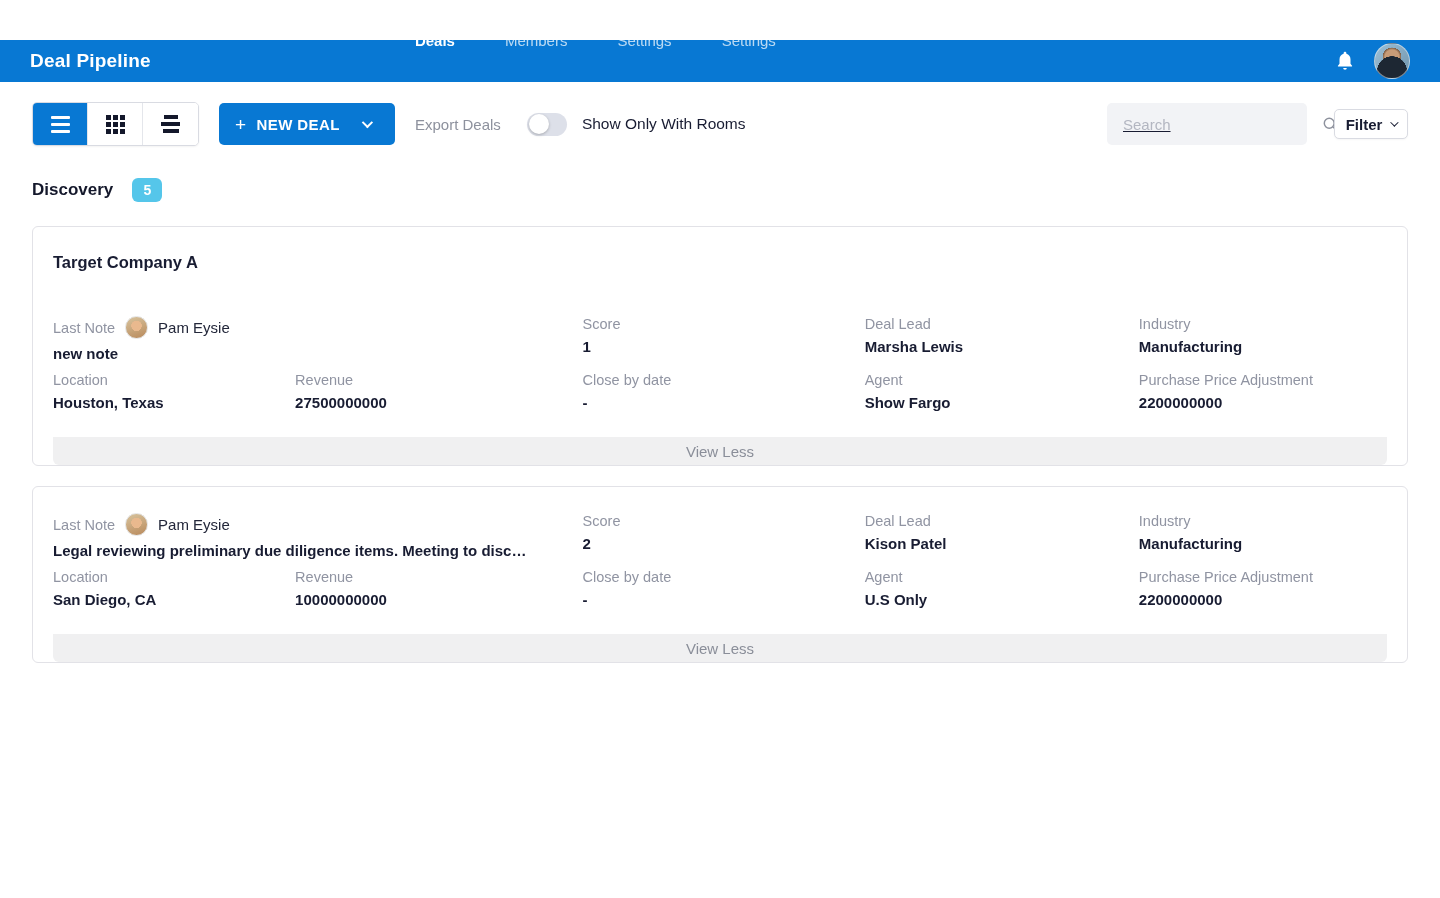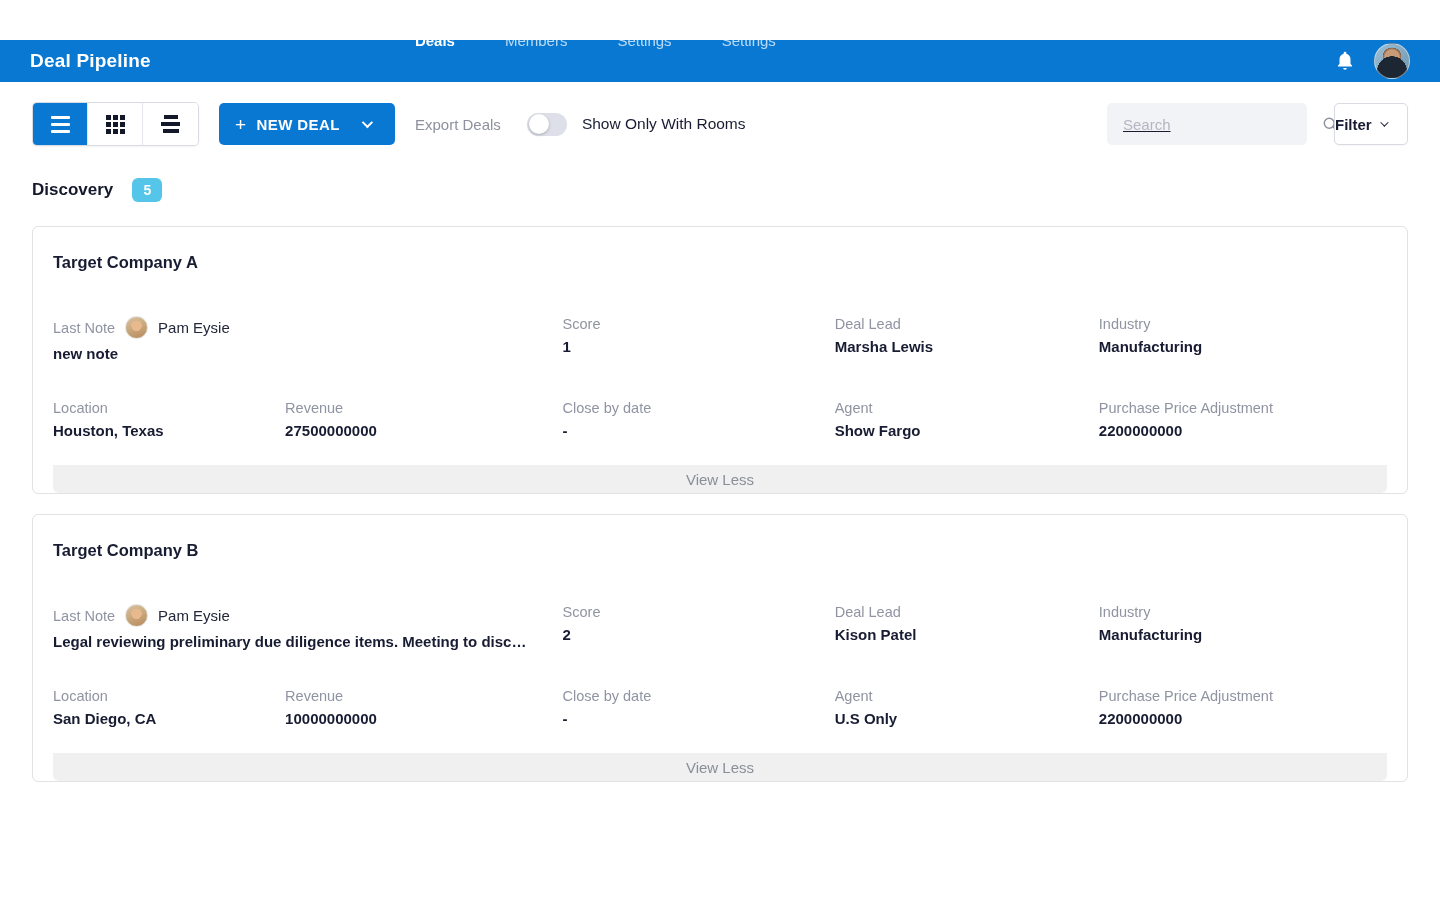--- a/index.html
+++ b/index.html
@@ -87,23 +87,23 @@
     width: 200px; height: 42px; background: #f2f3f6; border-radius: 5px;
     display: flex; align-items: center; padding: 0 12px 0 16px; text-decoration: underline;
   }
   .search-input {
     border: none; background: transparent; outline: none; flex: 1; font-size: 15px;
     color: #3a3f52; font-family: inherit;
   }
   .search-input::placeholder { color: #b3b6c1; }
   .search-icon { width: 17px; height: 17px; flex: none; }
   .filter-btn {
-    margin-left: 27px; height: 42px; min-width: 74px; background: #ffffff;
+    margin-left: 27px; height: 30px; min-width: 74px; background: #ffffff;
     border: 1px solid #d9dbe2; border-radius: 5px; font-size: 15px; font-weight: 700;
-    color: #181c32; display: flex; align-items: center; gap: 8px;
+    color: #181c32; display: flex; align-items: center; justify-content: center; gap: 8px;
     cursor: pointer; font-family: inherit; box-shadow: 0 1px 2px rgba(0,0,0,.04);
   }
   .filter-btn .caret { width: 6px; height: 6px; border-width: 1.5px; }
 
   
   .stage-row { display: flex; align-items: center; padding: 32px 32px 0; gap: 19px; }
   .stage-title { font-size: 17px; font-weight: 700; color: #14182b; }
   .stage-badge {
     min-width: 30px; height: 24px; background: #55c6ea; color: #ffffff; border-radius: 6px;
     font-size: 14px; font-weight: 700; display: flex; align-items: center; justify-content: center;
@@ -114,20 +114,21 @@
   .cards { padding: 24px 32px 0; }
   .deal-card {
     border: 1px solid #e2e2e7; border-radius: 6px; background: #ffffff; margin-bottom: 20px;
   }
   .card-body { padding: 26px 20px 0; }
   .card-title { font-size: 16.5px; font-weight: 700; color: #181c32; margin-bottom: 44px; }
   .fields-grid {
     display: grid;
     grid-template-columns: 17.4% 20.8% 20.4% 19.8% 21.6%;
     row-gap: 38px;
+    gap: 10px;
   }
   .cell-span2 { grid-column: 1 / 3; }
   .field-label { font-size: 14.5px; color: #9094a2; }
   .field-value { font-size: 15px; font-weight: 700; color: #181c32; margin-top: 6px; }
   .note-value { max-width: 492px; white-space: nowrap; overflow: hidden; text-overflow: ellipsis; }
   .lastnote-head { display: flex; align-items: center; gap: 10px; }
   .avatar-sm {
     width: 23px; height: 23px; border-radius: 50%; flex: none;
     background:
       radial-gradient(circle at 50% 42%, #e9b98e 0 32%, transparent 33%),
@@ -295,21 +296,20 @@
           <div class="field-value">2200000000</div>
         </div>
 
       </div>
       <div class="card-footer">View Less</div>
     </div>
   </section>
 
   <section class="deal-card">
     <div class="card-body">
-      <h2 class="card-title">Target Company B</h2>
       <div class="fields-grid">
 
         <div class="cell-span2">
           <div class="lastnote-head">
             <span class="field-label">Last Note</span>
             <span class="avatar-sm"></span>
             <span class="author-name">Pam Eysie</span>
           </div>
           <div class="field-value note-value">Legal reviewing preliminary due diligence items. Meeting to disc…</div>
         </div>

